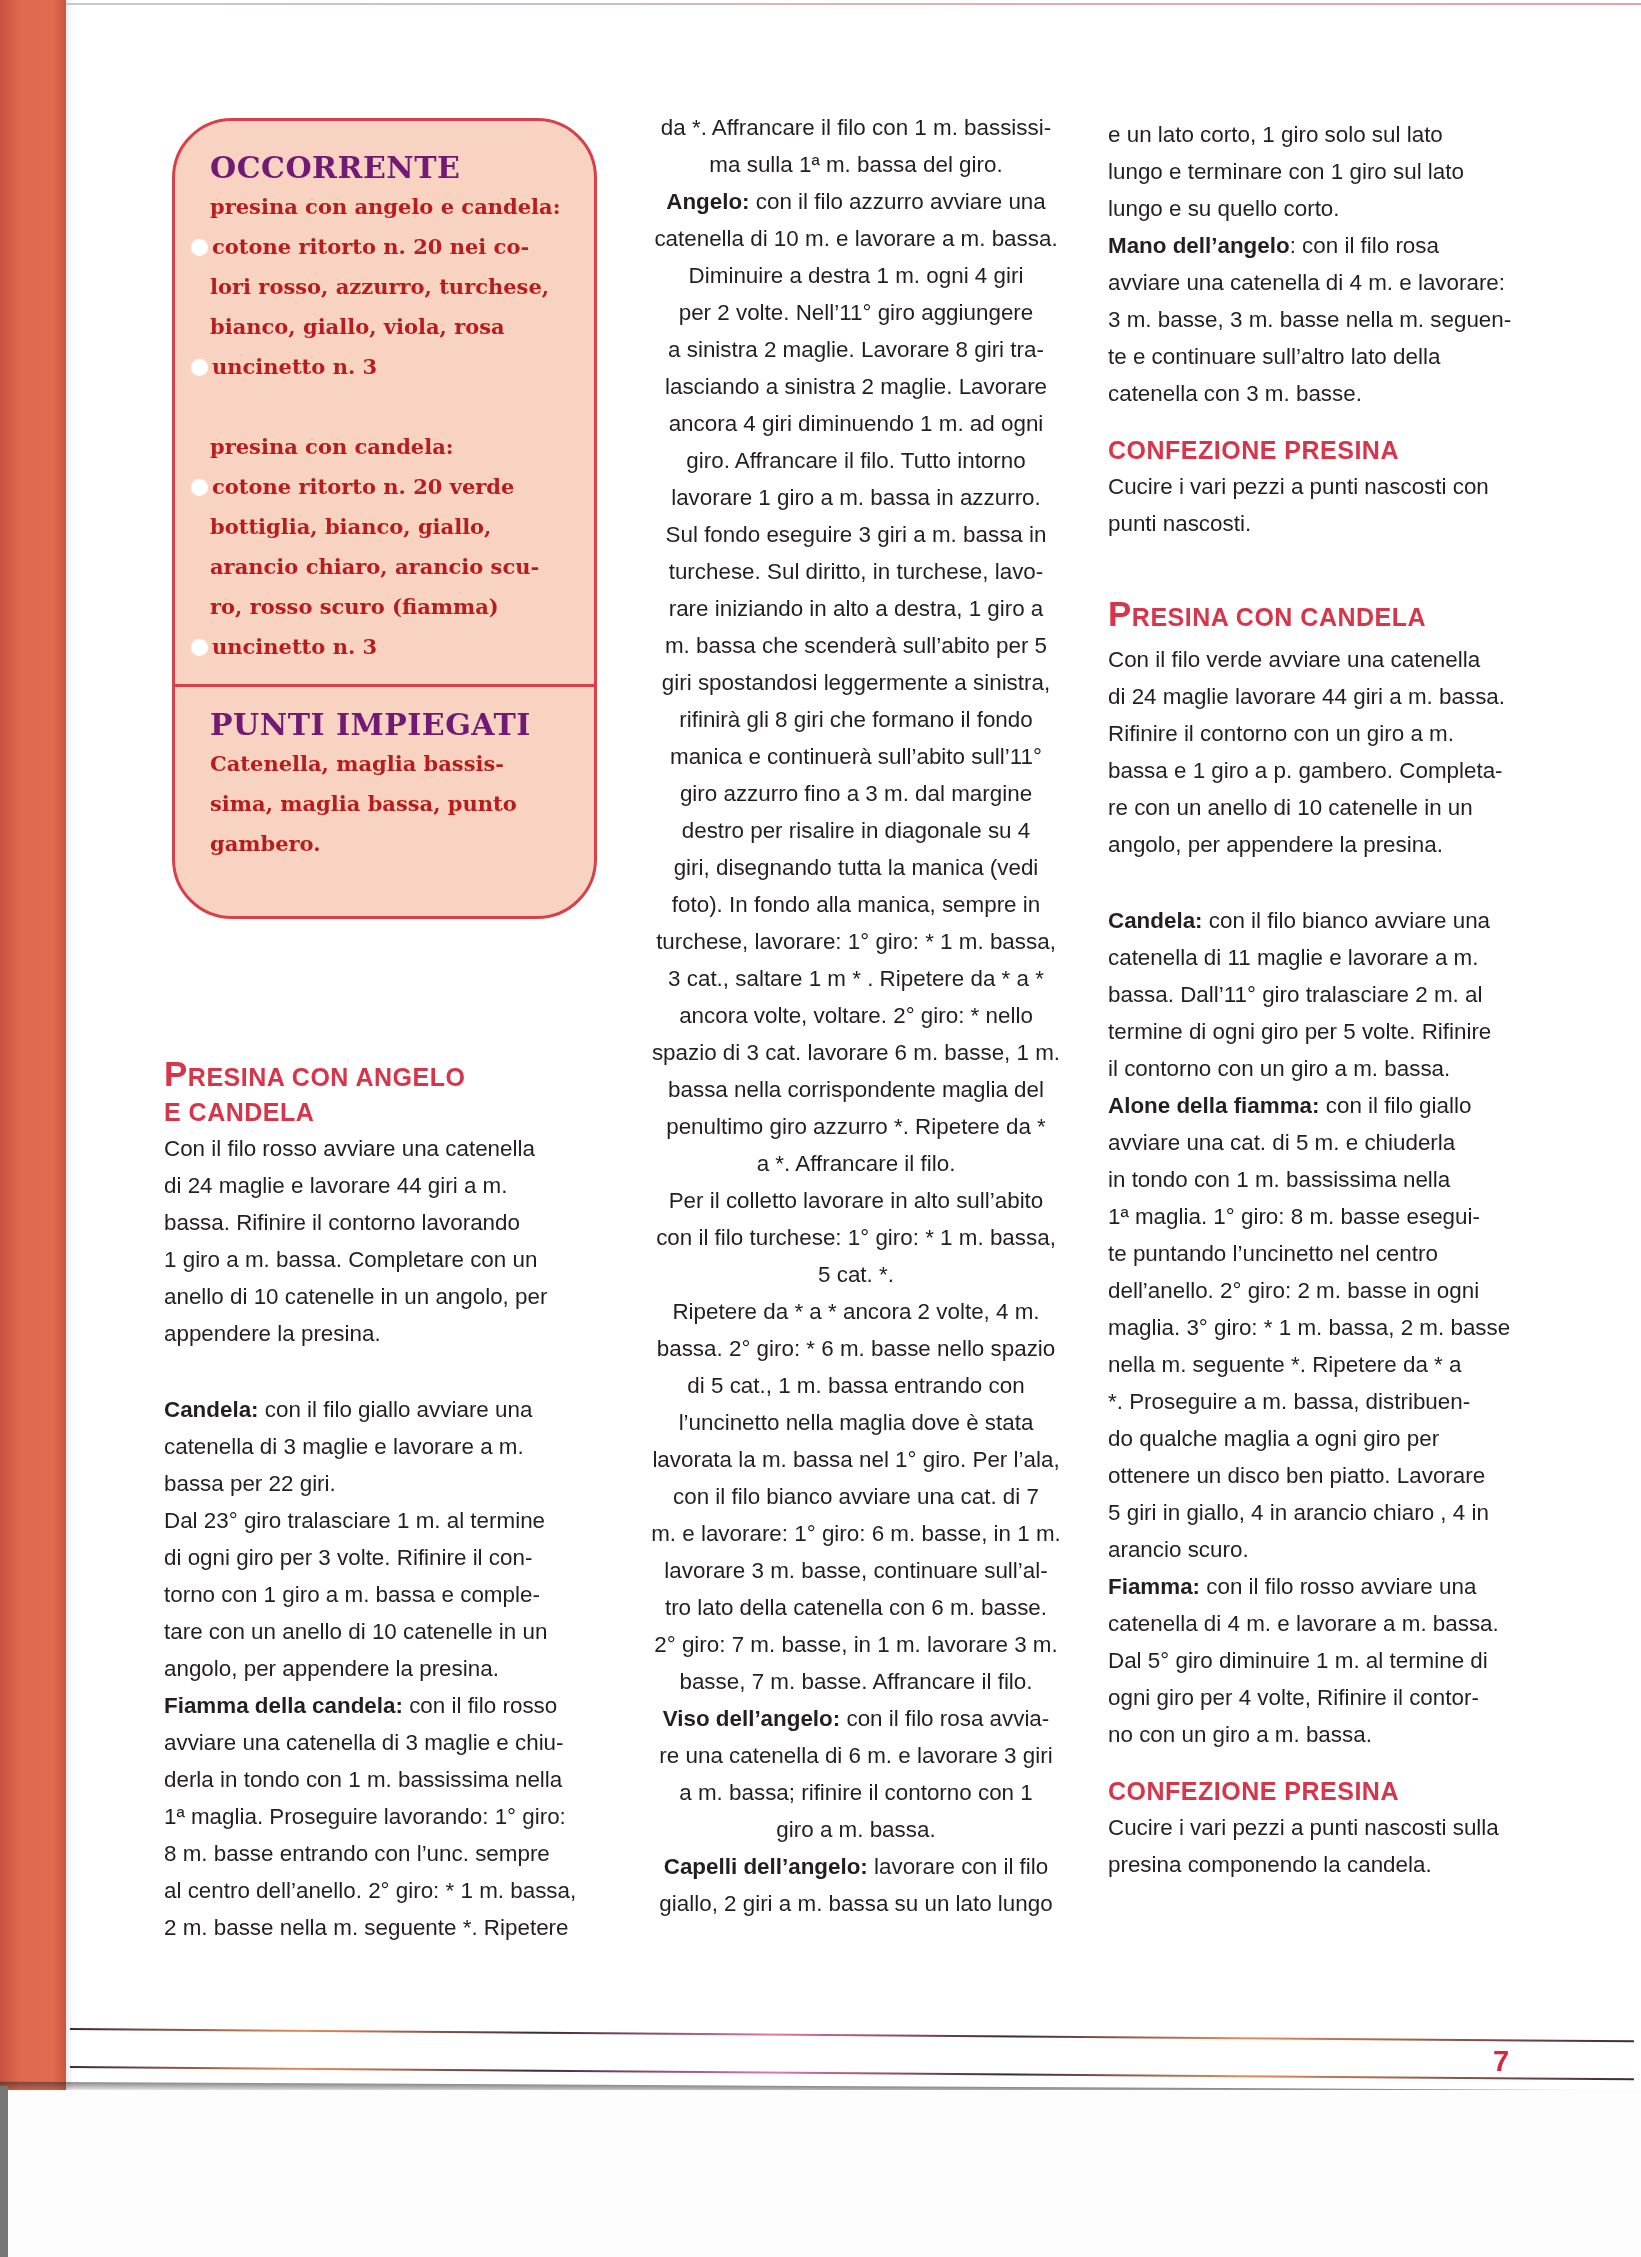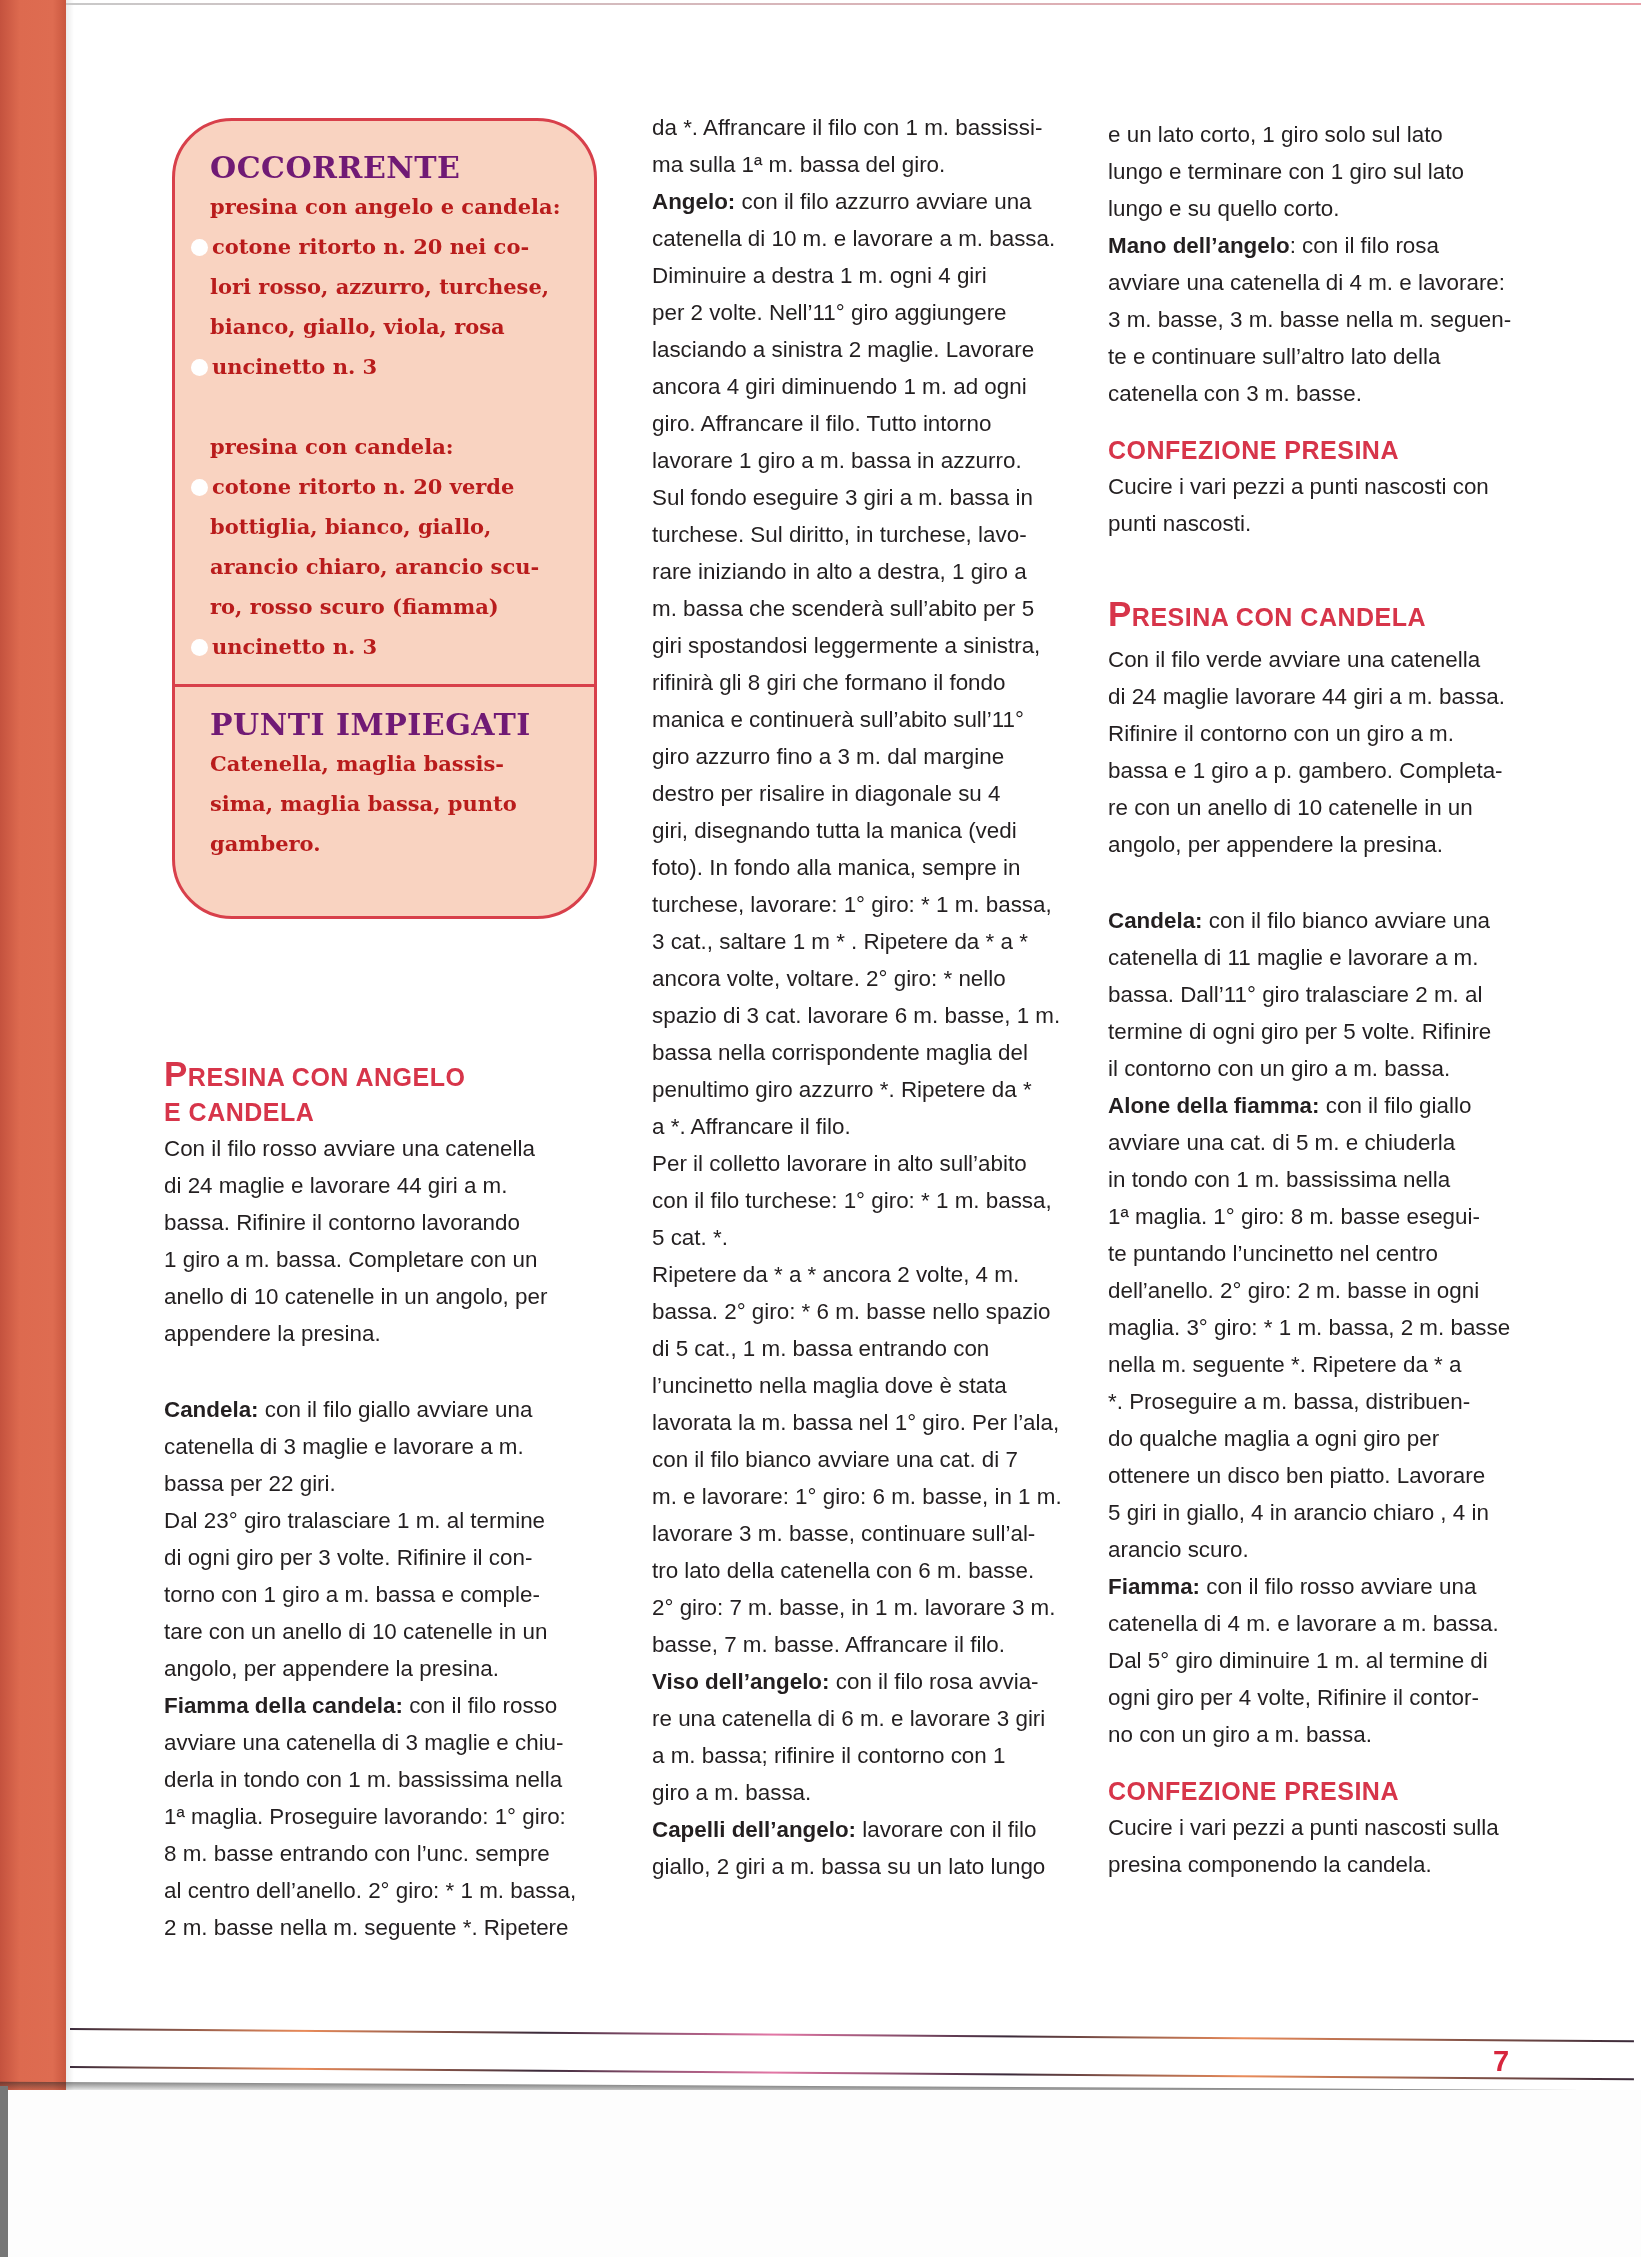--- a/index.html
+++ b/index.html
@@ -69,21 +69,21 @@
   }
   .bullet {
     display:inline-block; width:17.4px; height:17.4px; border-radius:50%;
     background:#ffffff; margin-left:-19.3px; margin-right:3.9px; vertical-align:-1.9px;
   }
 
   
   .col { position:absolute; font-size:22.4px; line-height:37px; color:#231f20; }
   .col p { margin:0; }
   .col-1 { left:164px; top:1056px; width:444px; }
-  .col-2 { left:652px; top:109px; width:452px; }
+  .col-2 { left:630px; top:109px; width:452px;text-align:center; }
   .col-3 { left:1108px; top:116px; width:463px; }
   .red-head {
     font-family:"Liberation Sans", sans-serif; font-weight:bold; color:#d7354a;
     font-size:25px; line-height:35px; margin:0; letter-spacing:0.5px;
   }
   .red-head .big { font-size:35px; }
   .red-sub {
     font-family:"Liberation Sans", sans-serif; font-weight:bold; color:#d7354a;
     font-size:25px; line-height:35px; margin:0; letter-spacing:0.5px;
   }
@@ -156,20 +156,21 @@
 </div>
 
 <div class="col col-2">
   <p>da *. Affrancare il filo con 1 m. bassissi-</p>
   <p>ma sulla 1ª m. bassa del giro.</p>
   <div>
     <p><b class="lead">Angelo:</b><span> con il filo azzurro avviare una</span></p>
     <p>catenella di 10 m. e lavorare a m. bassa.</p>
     <p>Diminuire a destra 1 m. ogni 4 giri</p>
     <p>per 2 volte. Nell’11° giro aggiungere</p>
+    <p>a sinistra 2 maglie. Lavorare 8 giri tra-</p>
     <p>lasciando a sinistra 2 maglie. Lavorare</p>
     <p>ancora 4 giri diminuendo 1 m. ad ogni</p>
     <p>giro. Affrancare il filo. Tutto intorno</p>
     <p>lavorare 1 giro a m. bassa in azzurro.</p>
     <p>Sul fondo eseguire 3 giri a m. bassa in</p>
     <p>turchese. Sul diritto, in turchese, lavo-</p>
     <p>rare iniziando in alto a destra, 1 giro a</p>
     <p>m. bassa che scenderà sull’abito per 5</p>
     <p>giri spostandosi leggermente a sinistra,</p>
     <p>rifinirà gli 8 giri che formano il fondo</p>

